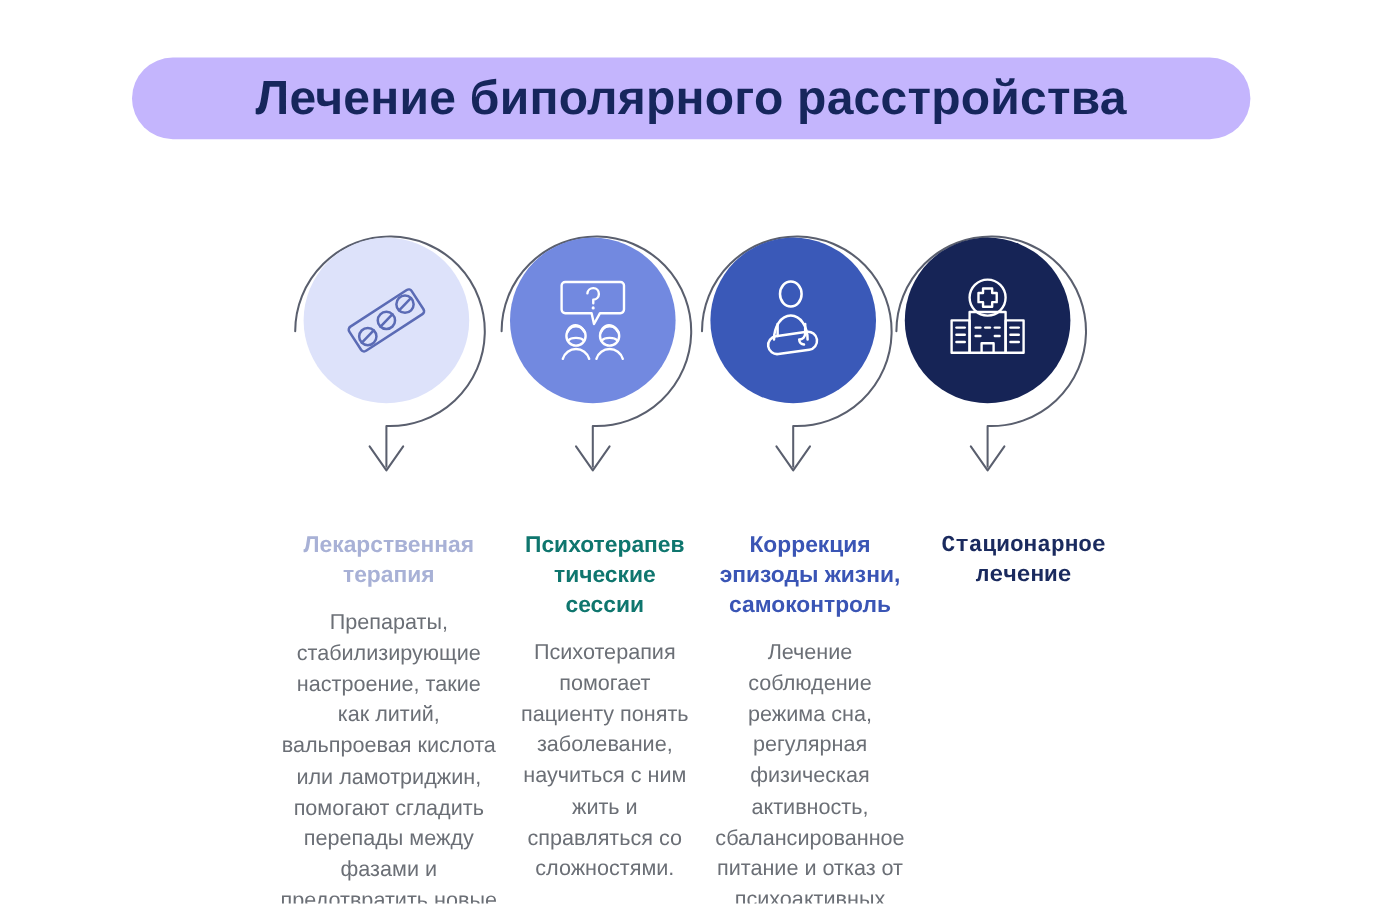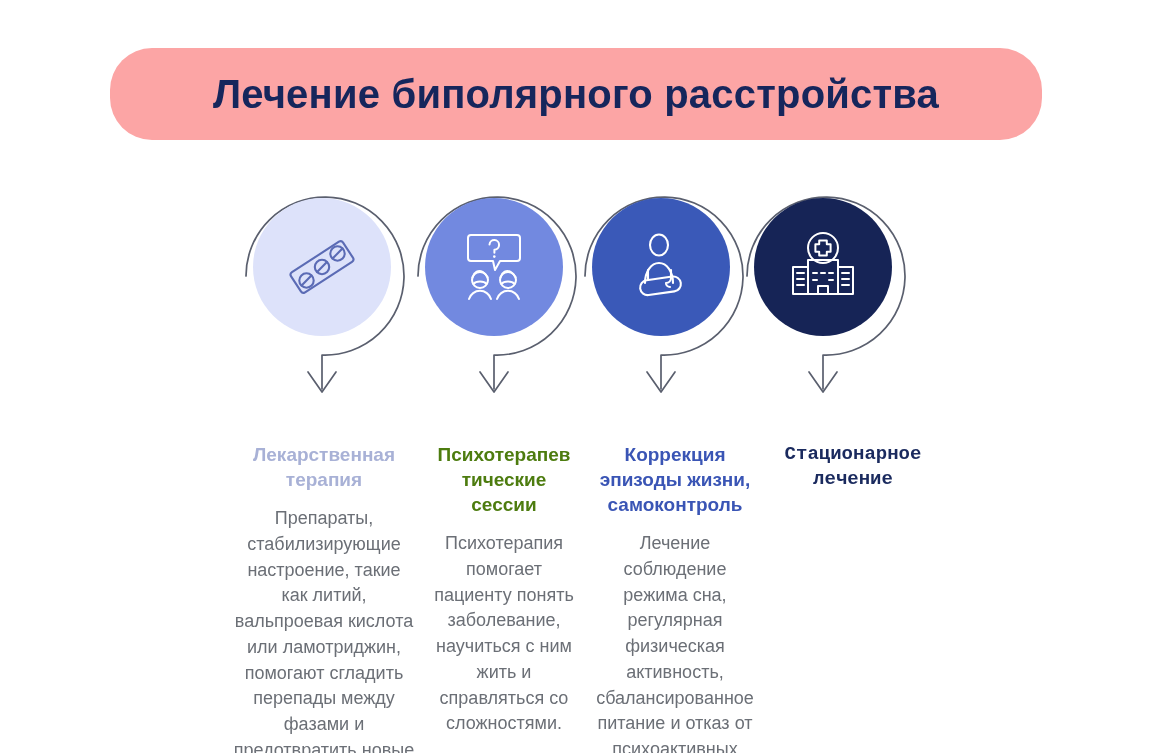--- a/index.html
+++ b/index.html
@@ -14,22 +14,22 @@
     overflow: hidden;
     position: relative;
   }
 
   
   #title-banner {
     position: absolute;
     left: 110px;
     top: 48px;
     width: 932px;
-    height: 92px;
-    background: #fca5a5;
+    height: 68px;
+    background: #c4b5fd;
     border-radius: 42px;
     display: flex;
     align-items: center;
     justify-content: center;
   }
   #title-text {
     font-size: 40px;
     font-weight: bold;
     color: #16265c;
     letter-spacing: 0.2px;
@@ -208,21 +208,21 @@
 </div>
 
 <div id="columns">
 
   <div class="column" style="width:232px; margin-left:208px;">
     <h3 class="col-heading" style="color:#a8b1d6;">Лекарственная терапия</h3>
     <p class="col-body" style="padding:0 18px;">Препараты, стабилизирующие настроение, такие как литий, вальпроевая кислота или ламотриджин, помогают сгладить перепады между фазами и предотвратить новые эпизоды.</p>
   </div>
 
   <div class="column" style="width:160px; margin-left:-16px;">
-    <h3 class="col-heading" style="color:#4d7c0f;">Психотерапев тические сессии</h3>
+    <h3 class="col-heading" style="color:#0f766e;">Психотерапев тические сессии</h3>
     <p class="col-body">Психотерапия помогает пациенту понять заболевание, научиться с ним жить и справляться со сложностями.</p>
   </div>
 
   <div class="column" style="width:170px; margin-left:6px;">
     <h3 class="col-heading" style="color:#3a55b5;">Коррекция эпизоды жизни, самоконтроль</h3>
     <p class="col-body">Лечение соблюдение режима сна, регулярная физическая активность, сбалансированное питание и отказ от психоактивных веществ.</p>
   </div>
 
   <div class="column" style="width:178px; margin-left:4px;">
     <h3 class="col-heading" style="color:#1a2a5e;font-family:Liberation Mono, monospace;">Стационарное лечение</h3>

